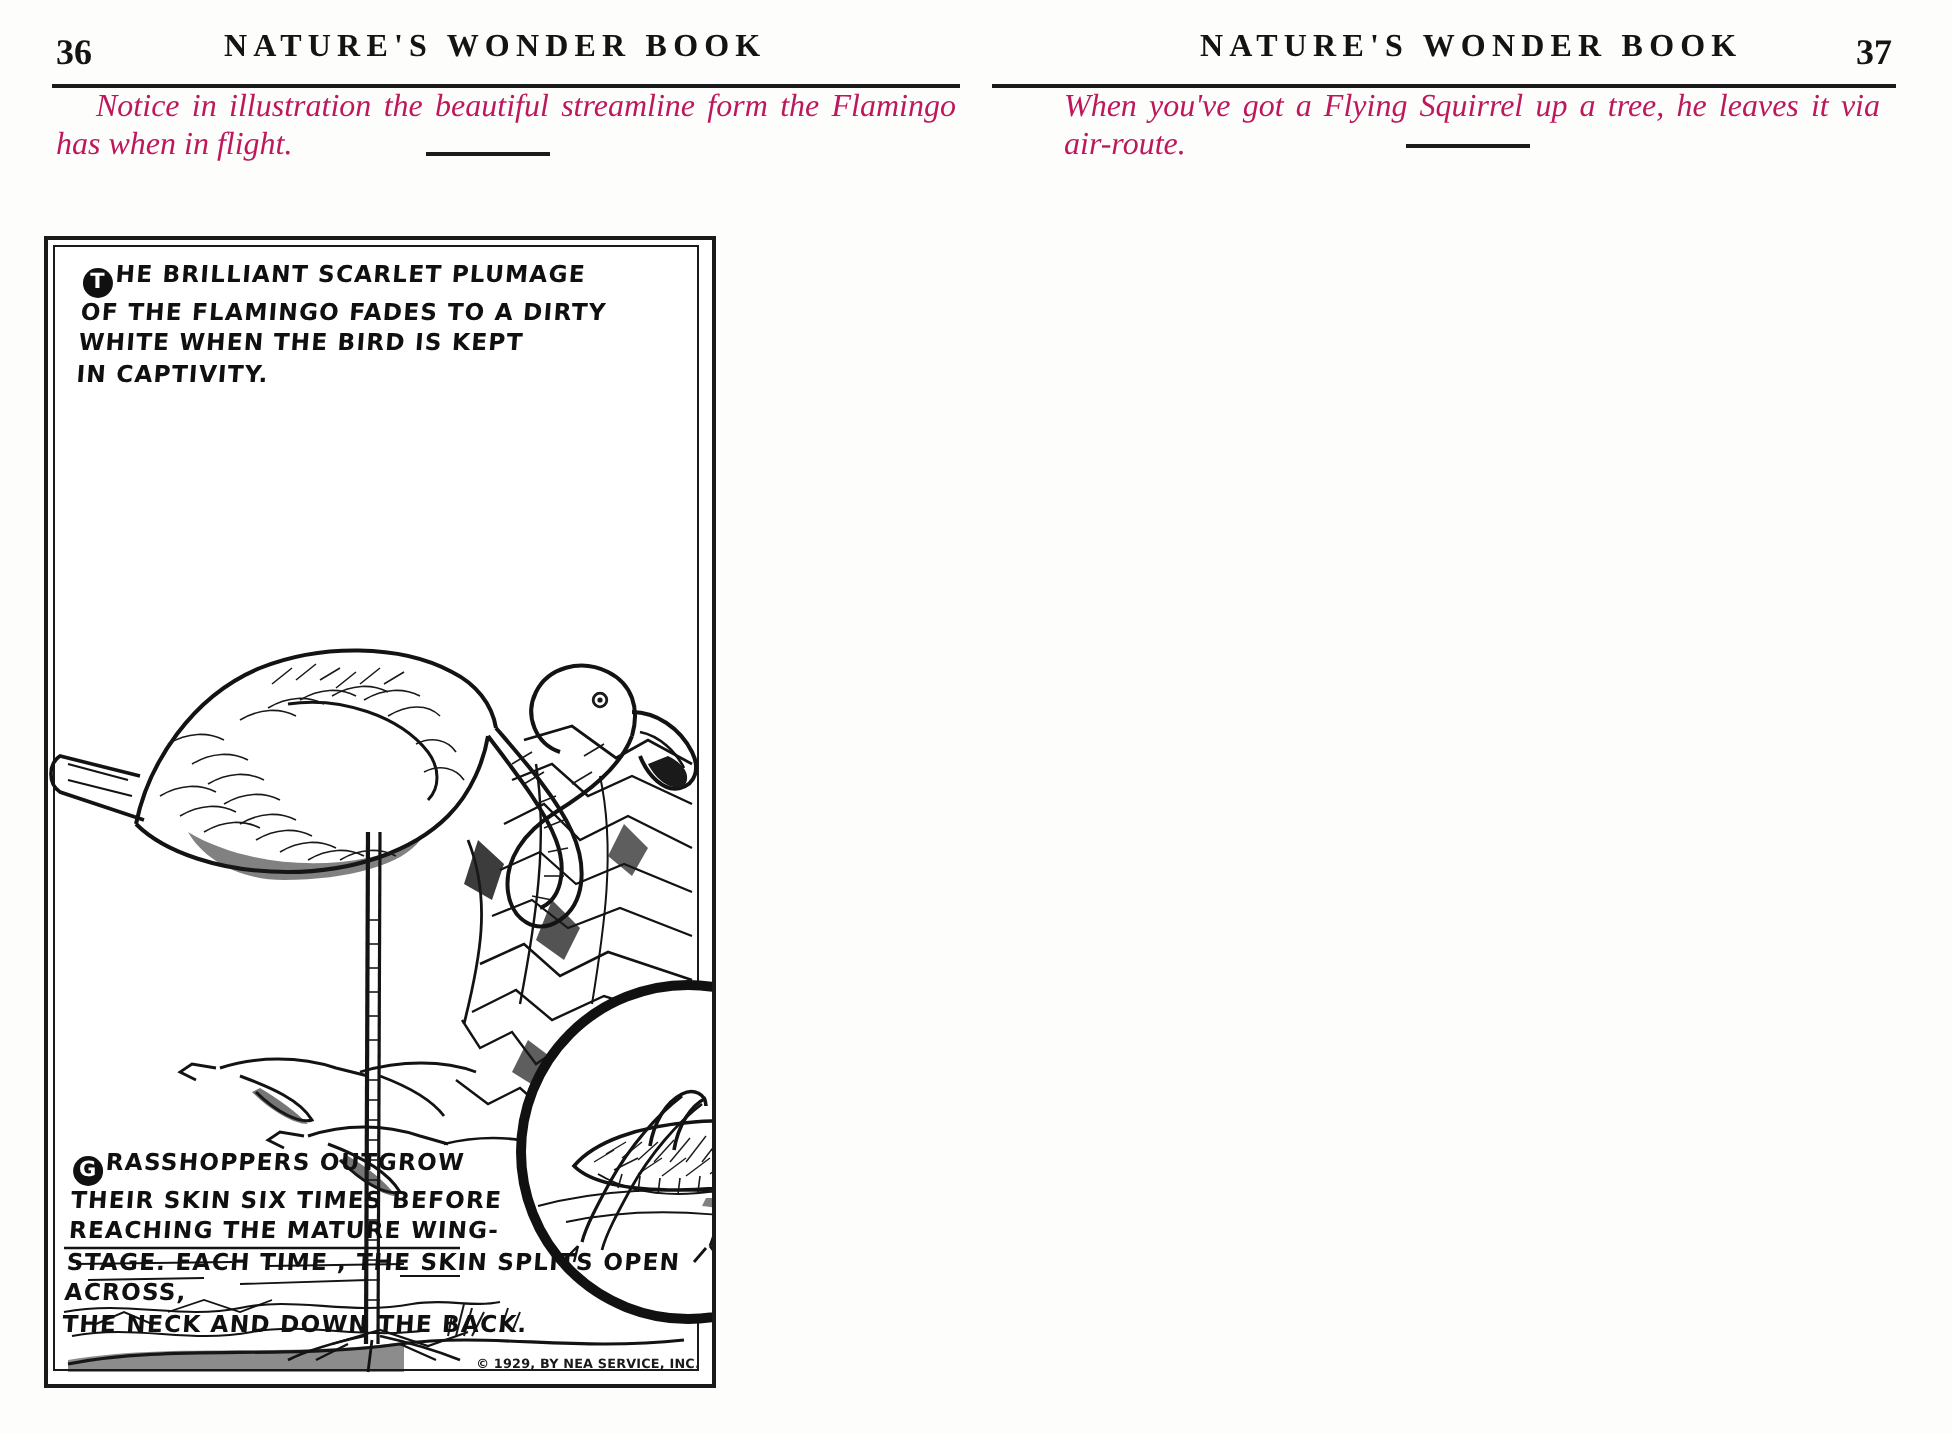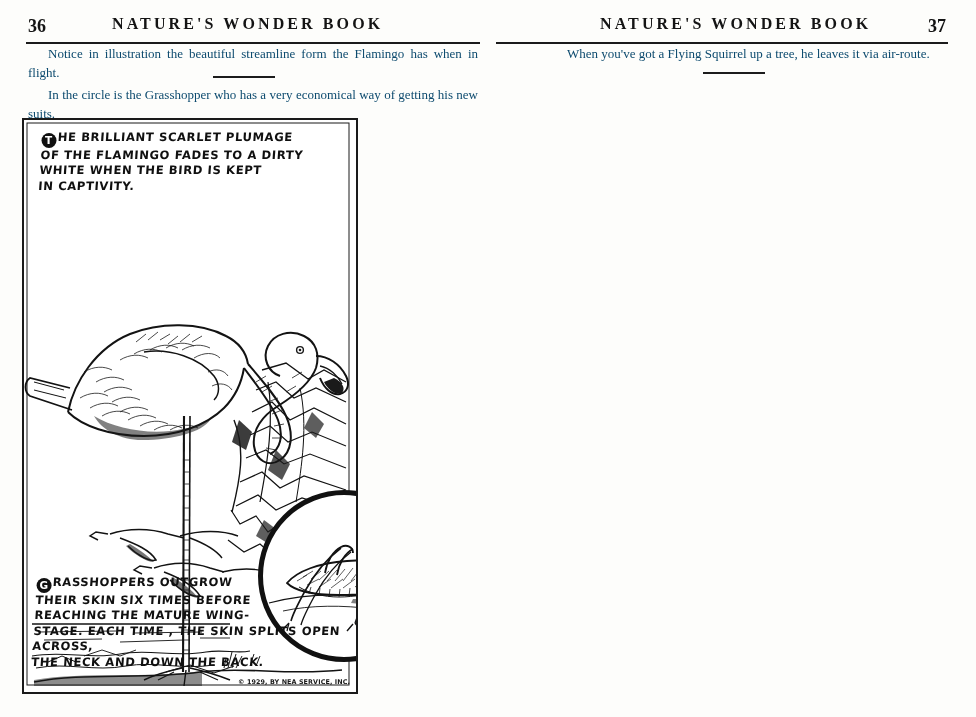--- a/index.html
+++ b/index.html
@@ -46,29 +46,30 @@
     position: absolute; top: 2px;
     font-family: "Liberation Serif", serif;
     font-weight: 700; font-size: 18px; color: #141414;
   }
   .head-left  .folio { left: 28px; }
   .head-right .folio { right: 30px; margin-left: 34px; }
 
   
   .intro {
     position: absolute;
-    font-size: 13px;
+    font-size: 16px;
     line-height: 19px;
-    color: #0c4a6e;
+    color: #be185d;
     text-align: justify;
+    font-style: italic;
   }
   .intro p { margin: 0; text-indent: 20px; }
   .intro-l1 { left: 28px; right: 10px; top: 44px; }
   .intro-l2 { left: 28px; right: 10px; top: 85px; }
-  .intro-r1 { left: 44px; right: 36px; top: 44px; margin-left: 35px; }
+  .intro-r1 { left: 44px; right: 36px; top: 44px; }
   .intro-r2 { left: 44px; right: 30px; top: 82px; font-weight: 700; }
   .intro-r1 p, .intro-r2 p { text-indent: 0; }
   .dinkus {
     position: absolute;
     height: 2px; background: #1c1c1c;
     width: 62px;
   }
   .dinkus-l { left: 213px; top: 76px; }
   .dinkus-r { left: 215px; top: 72px; }
 
@@ -152,23 +153,20 @@
     <div class="head head-left">
       <span class="folio">36</span>
       <span class="head-title">NATURE'S WONDER BOOK</span>
       <div class="head-rule"></div>
     </div>
 
     <div class="intro intro-l1">
       <p>Notice in illustration the beautiful streamline form the Flamingo has when in flight.</p>
     </div>
     <div class="dinkus dinkus-l"></div>
-    <div class="intro intro-l2">
-      <p>In the circle is the Grasshopper who has a very economical way of getting his new suits.</p>
-    </div>
 
     <div class="panel panel-left">
 
       <svg width="328" height="568" viewBox="0 0 328 568" style="position:absolute;left:0;top:0;">
         <defs>
           <pattern id="hatchL" width="5" height="5" patternUnits="userSpaceOnUse" patternTransform="rotate(35)">
             <line x1="0" y1="0" x2="0" y2="5" stroke="#1a1a1a" stroke-width="1.1"></line>
           </pattern>
           <pattern id="fine" width="3" height="3" patternUnits="userSpaceOnUse" patternTransform="rotate(55)">
             <line x1="0" y1="0" x2="0" y2="3" stroke="#222" stroke-width="0.7"></line>

